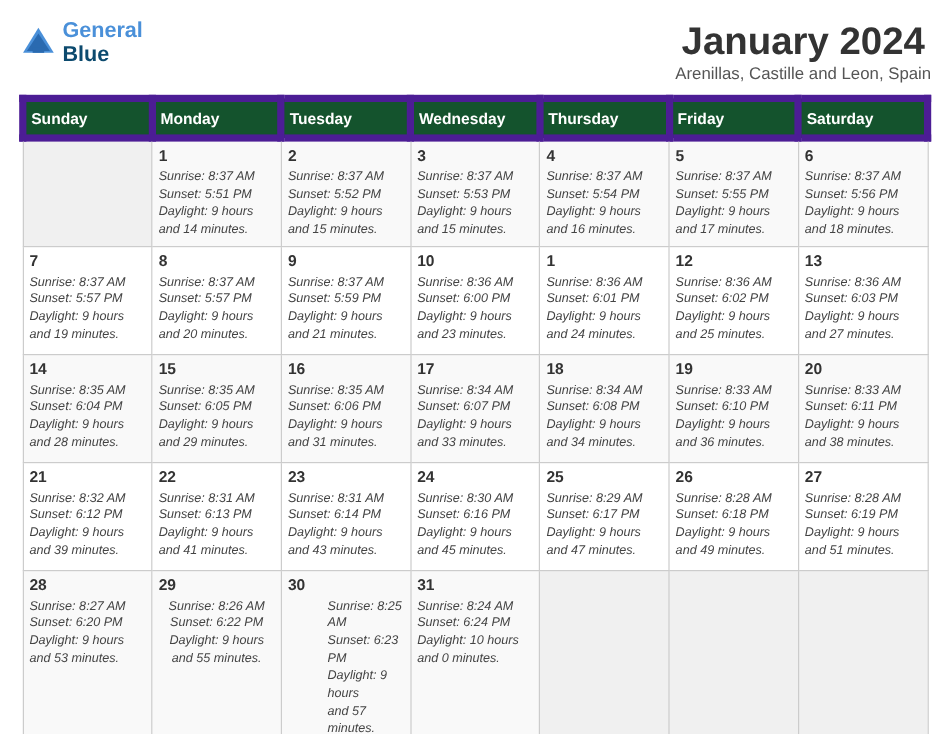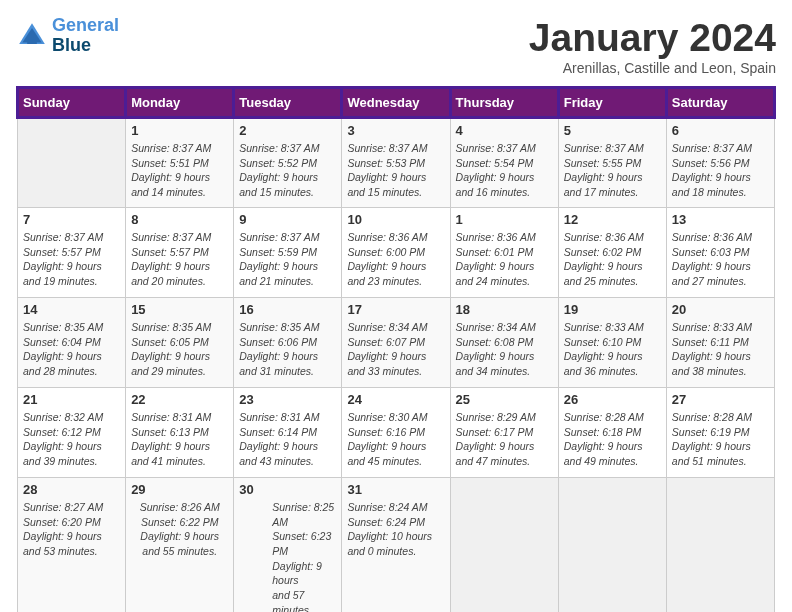--- a/index.html
+++ b/index.html
@@ -31,42 +31,42 @@
       color: #4a90d9;
     }
     .logo-icon {
       width: 32px;
       height: 32px;
     }
     .title-block {
       text-align: right;
     }
     .calendar-title {
-      font-size: 39px;
+      font-size: 32px;
       font-weight: bold;
       color: #333;
       text-align: center;
     }
     .calendar-subtitle {
       font-size: 14px;
       color: #555;
     }
     table {
       width: 100%;
       border-collapse: collapse;
       font-size: 11px;
     }
     thead tr th {
-      background-color: #701a75;
+      background-color: #14532d;
       color: #fff;
       padding: 6px 4px;
       text-align: left;
       font-size: 13px;
       font-weight: bold;
-      border: 3px solid #4c1d95;
+      border: 6px solid #4c1d95;
     }
     tbody tr td {
       border: 1px solid #ccc;
       vertical-align: top;
       padding: 4px 5px;
       min-height: 80px;
       height: 90px;
       width: 14.28%;
       color: #333;
     }

